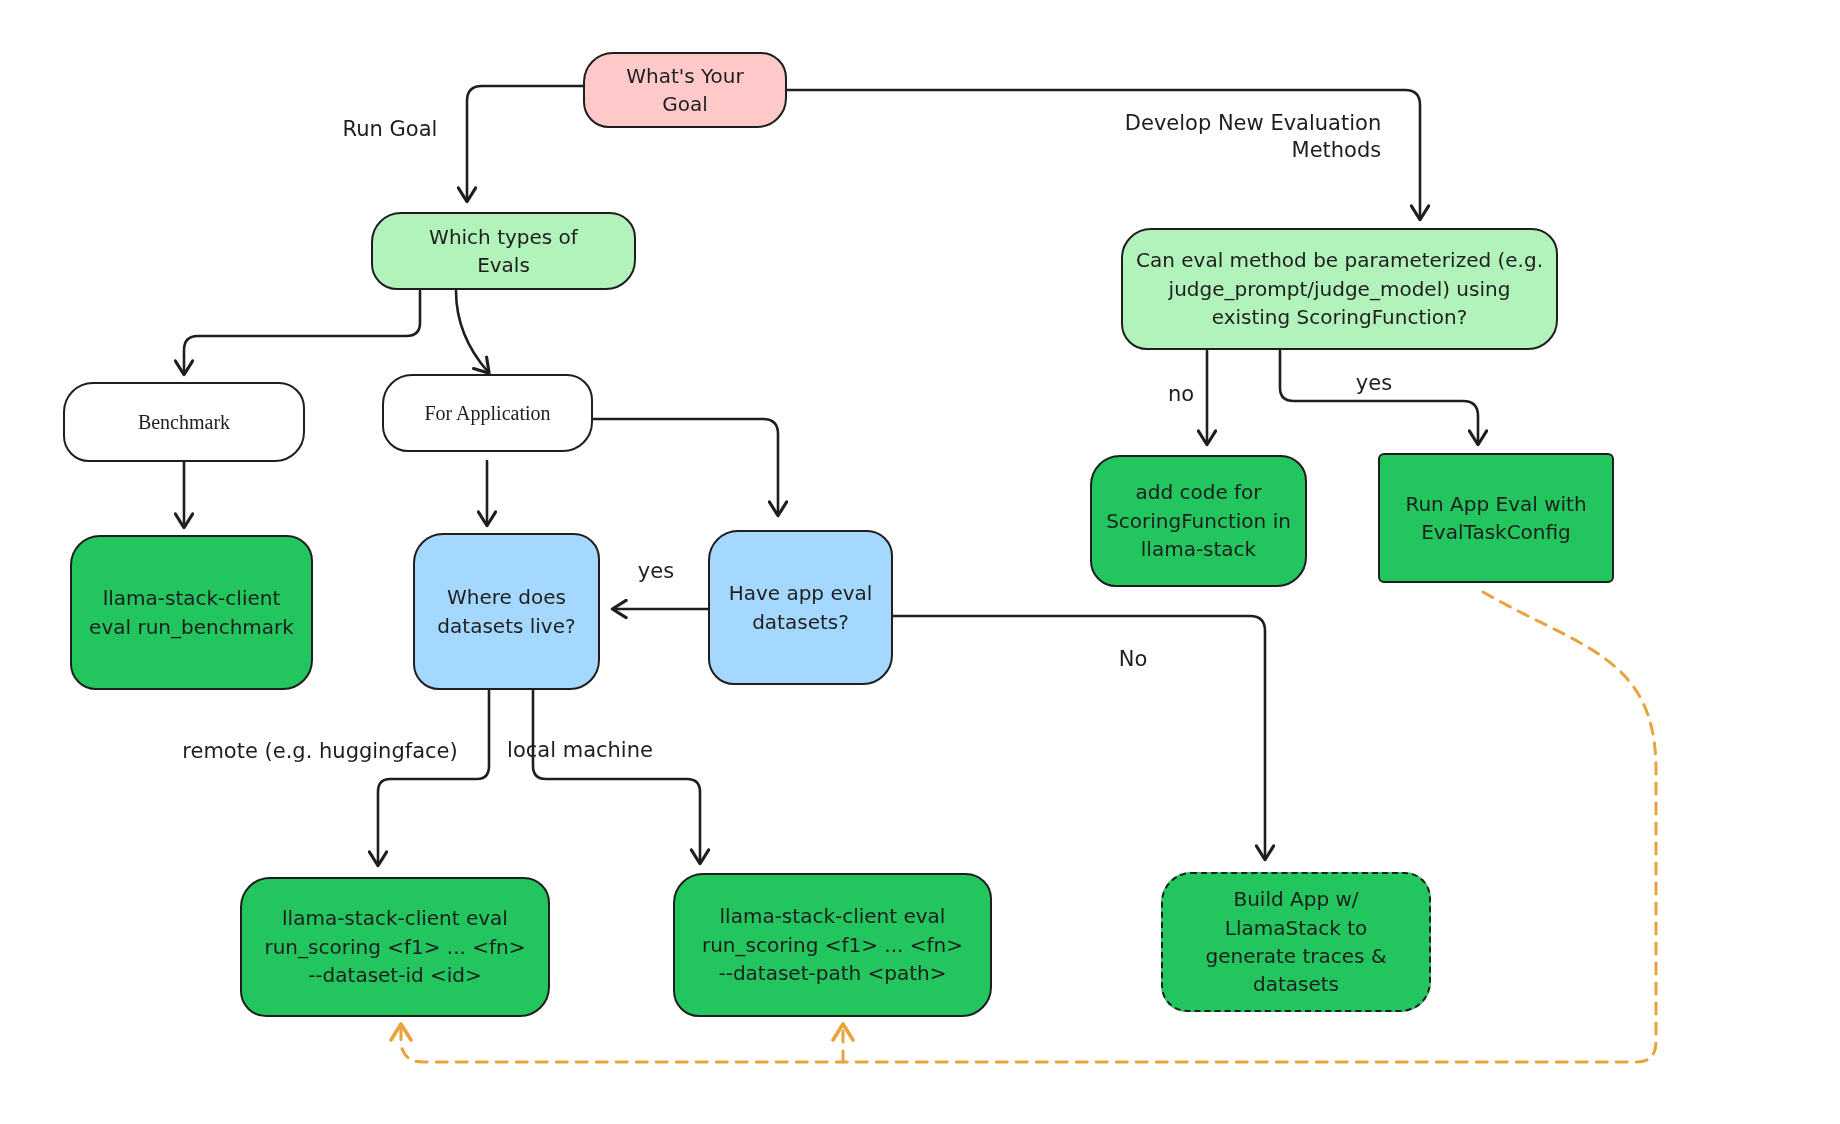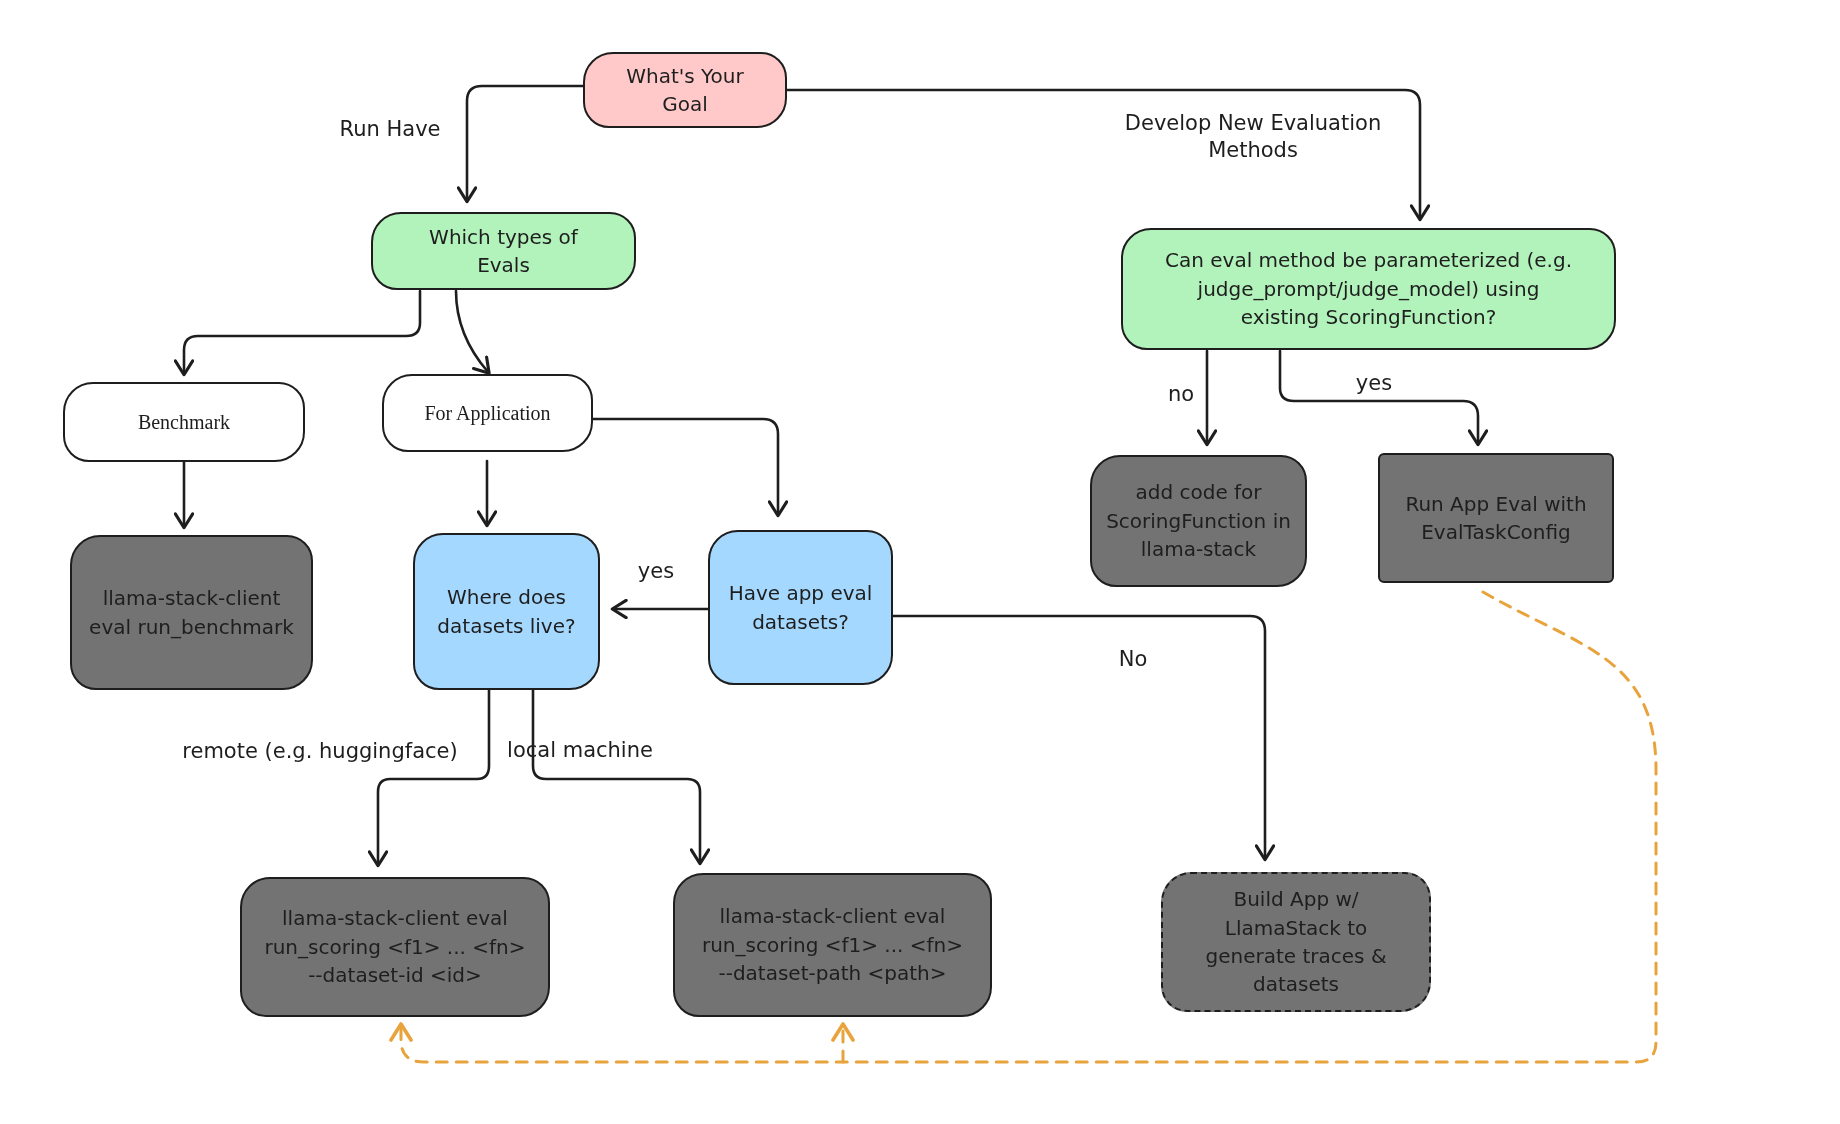--- a/index.html
+++ b/index.html
@@ -21,21 +21,21 @@
     border-radius:30px 26px 30px 26px;
     text-align:center;
     white-space:pre-line;
     font-size:20px;line-height:1.42;
     box-sizing:border-box;
     padding:6px 10px;
   }
   .fill-pink{background:#ffc9c9;}
   .fill-green{background:#b2f2bb;margin-left:23px;}
   .fill-blue{background:#a5d8ff;}
-  .fill-yellow{background:#737373;}
+  .fill-yellow{background:#22c55e;}
   .fill-white{background:#ffffff;font-family:Liberation Serif, serif;}
   .dashed-border{border-style:dashed;margin-left:28px;}
   .edge-label{
     position:absolute;
     transform:translate(-50%,-50%);
     font-size:21px;line-height:1.3;
     text-align:center;white-space:pre-line;
   }
 </style>
 </head>
@@ -70,21 +70,21 @@
     <path class="edge-orange" d="M1483 592 C1580 648 1656 656 1656 770 L1656 1042 Q1656 1062 1636 1062 L424 1062 Q402 1062 401 1042 L401 1026" marker-end="url(#ah-orange)"></path>
     <path class="edge-orange" d="M843 1062 L843 1026" marker-end="url(#ah-orange)"></path>
   </svg>
 
   <div class="node fill-pink" style="left:583px;top:52px;width:204px;height:76px;">What's Your
 Goal</div>
 
   <div class="node fill-green" style="left:348px;top:212px;width:265px;height:78px;">Which types of
 Evals</div>
 
-  <div class="node fill-green" style="left:1098px;top:228px;width:495px;height:122px;">Can eval method be parameterized (e.g.
+  <div class="node fill-green" style="left:1098px;top:228px;width:437px;height:122px;">Can eval method be parameterized (e.g.
 judge_prompt/judge_model) using
 existing ScoringFunction?</div>
 
   <div class="node fill-white" style="left:63px;top:382px;width:242px;height:80px;">Benchmark</div>
 
   <div class="node fill-white" style="left:382px;top:374px;width:211px;height:78px;">For Application</div>
 
   <div class="node fill-yellow" style="left:70px;top:535px;width:243px;height:155px;">llama-stack-client
 eval run_benchmark</div>
 
@@ -107,23 +107,23 @@
 
   <div class="node fill-yellow" style="left:673px;top:873px;width:319px;height:144px;">llama-stack-client eval
 run_scoring &lt;f1&gt; ... &lt;fn&gt;
 --dataset-path &lt;path&gt;</div>
 
   <div class="node fill-yellow dashed-border" style="left:1133px;top:872px;width:270px;height:140px;">Build App w/
 LlamaStack to
 generate traces &amp;
 datasets</div>
 
-  <div class="edge-label" style="left:390px;top:130px;">Run Have</div>
+  <div class="edge-label" style="left:390px;top:130px;">Run Goal</div>
 
-  <div class="edge-label" style="left:1253px;top:137px;">Develop New Evaluation
+  <div class="edge-label" style="left:1253px;top:137px;text-align:right;">Develop New Evaluation
 Methods</div>
 
   <div class="edge-label" style="left:656px;top:572px;">yes</div>
 
   <div class="edge-label" style="left:1133px;top:660px;">No</div>
 
   <div class="edge-label" style="left:1181px;top:395px;">no</div>
 
   <div class="edge-label" style="left:1374px;top:384px;">yes</div>
 

